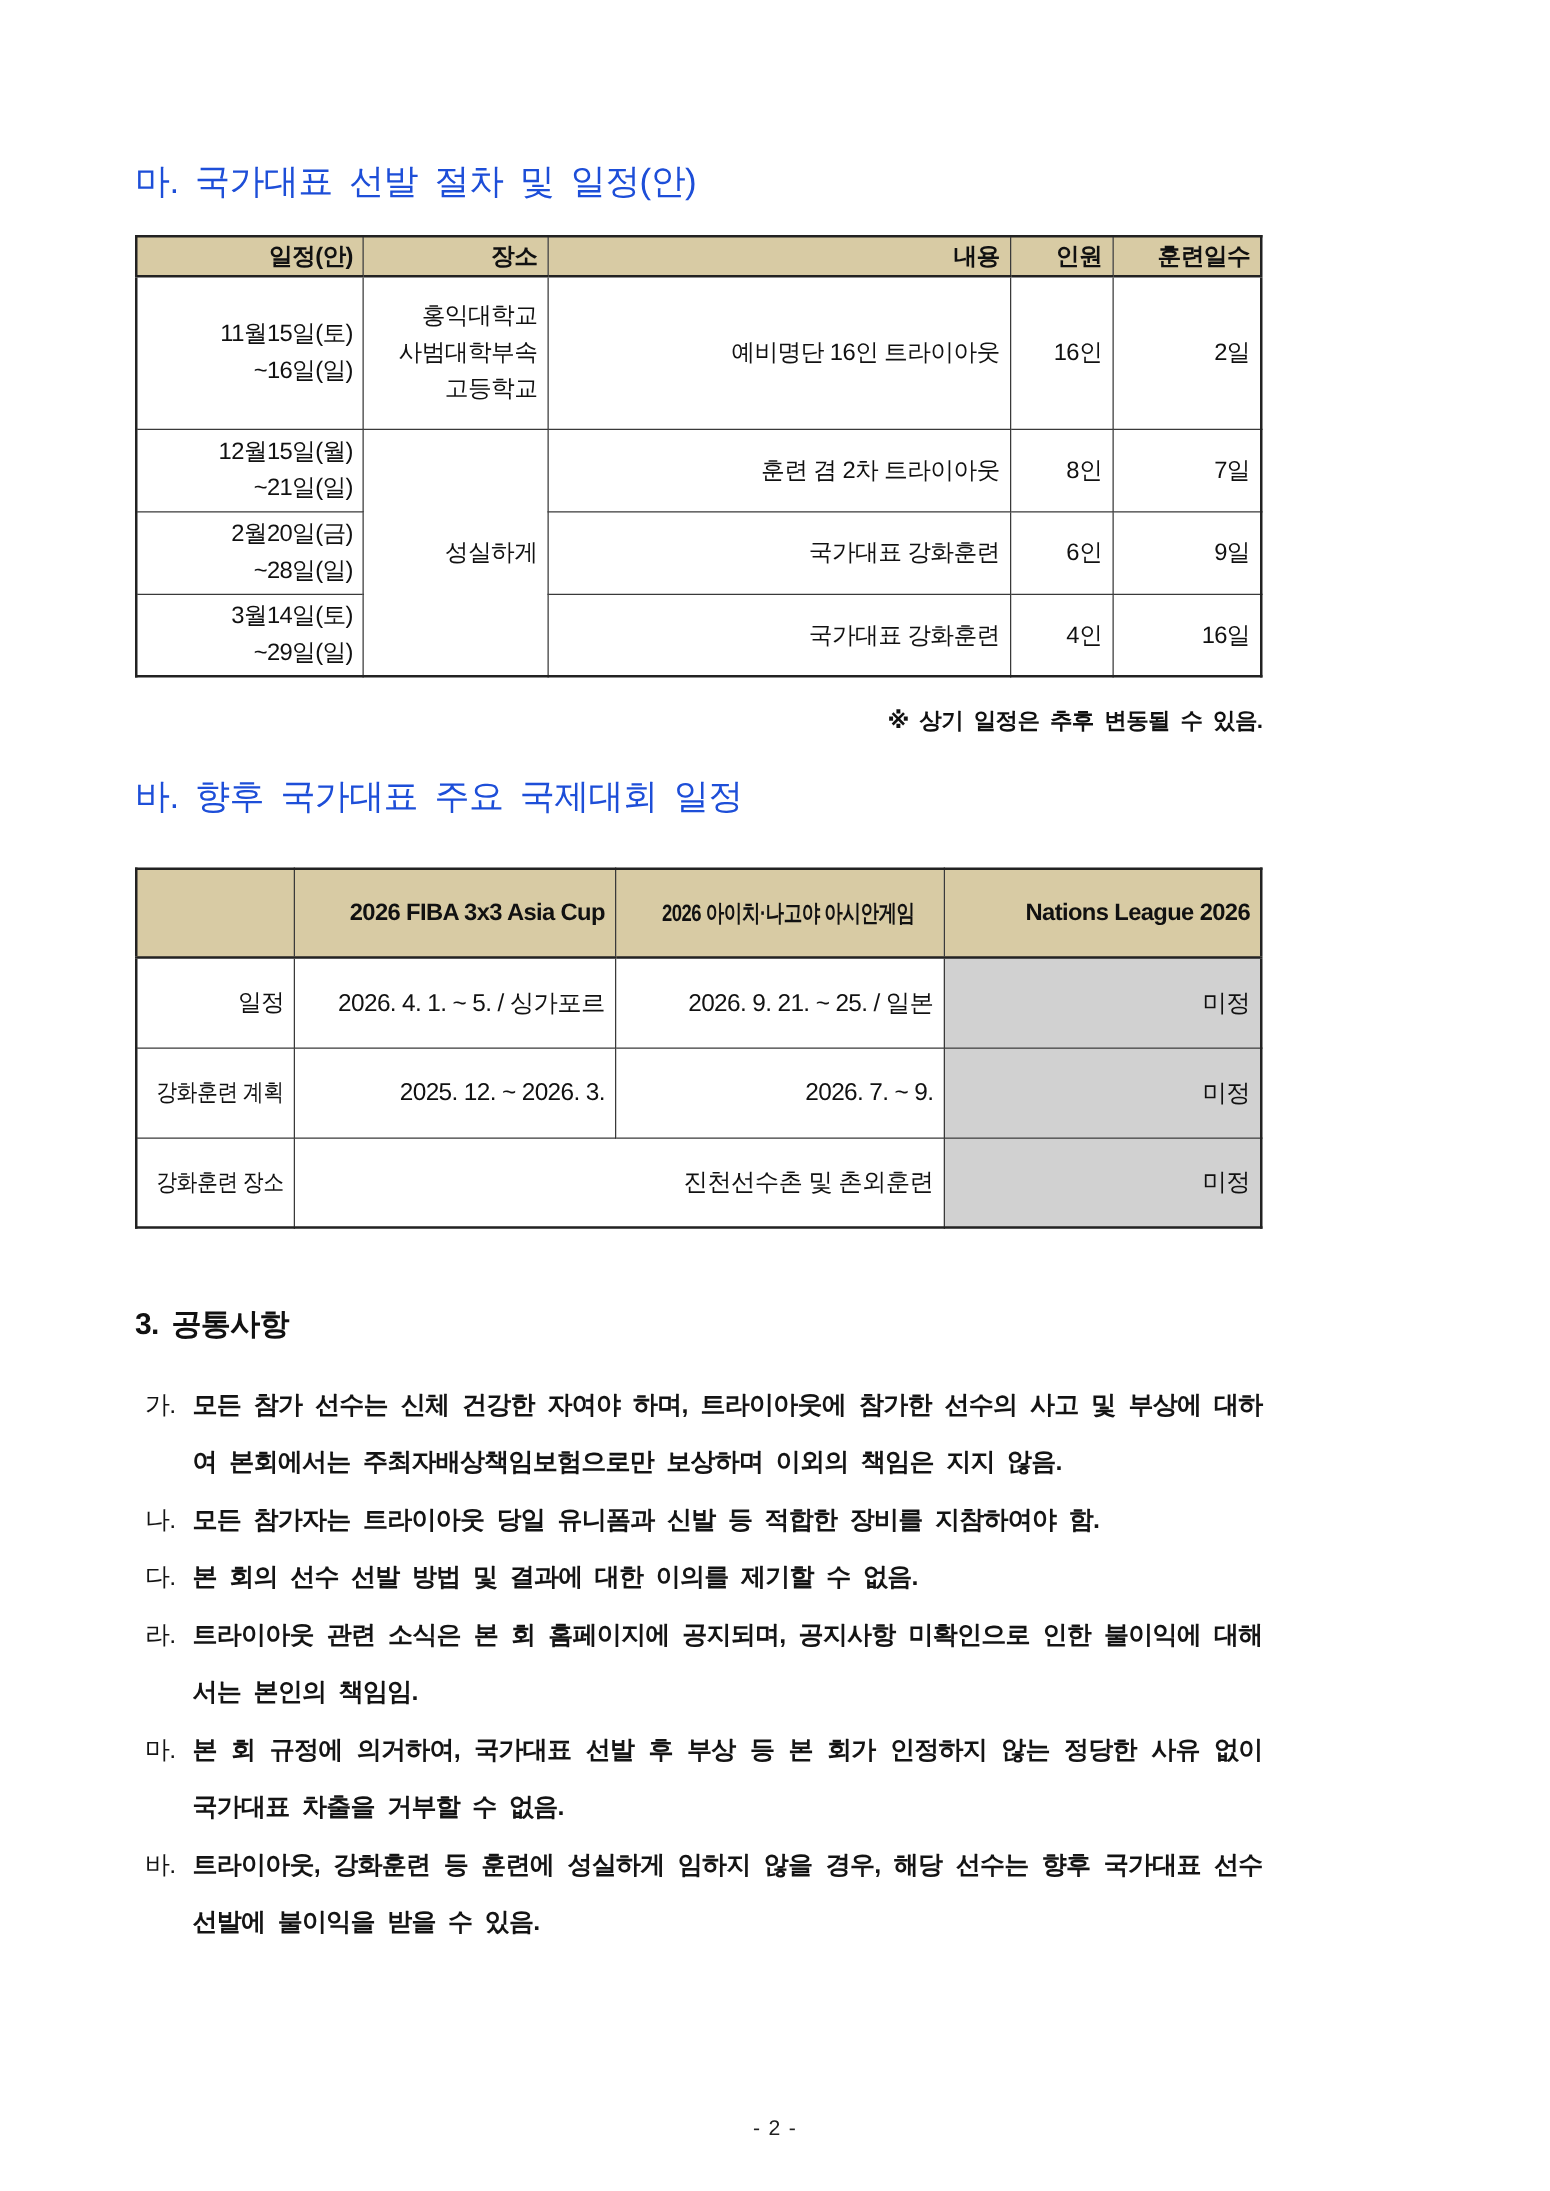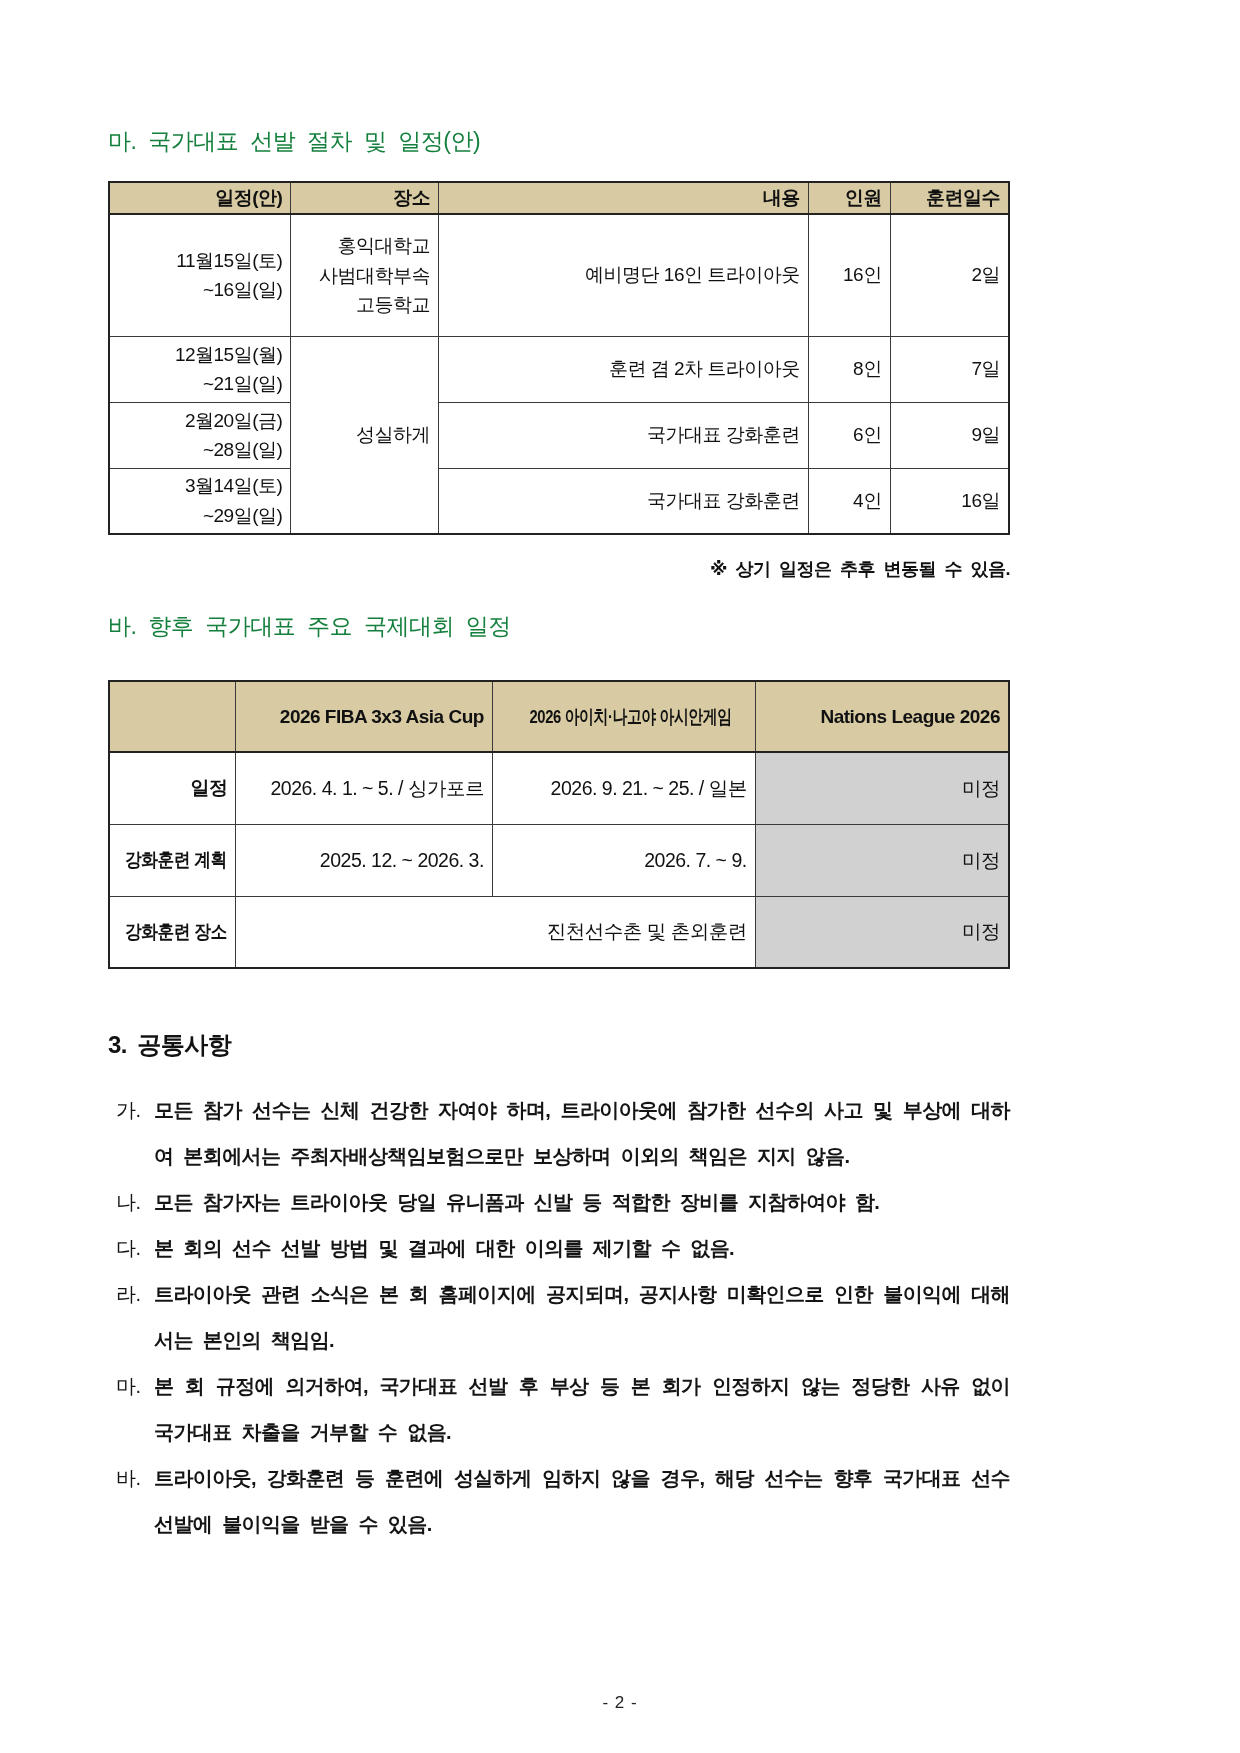--- a/index.html
+++ b/index.html
@@ -8,22 +8,22 @@
     position:relative;
     width:1240px; height:1753px;
     background:#ffffff;
     margin:0 auto;
     font-family:"Liberation Sans","DejaVu Sans",sans-serif;
     color:#111;
   }
   .content { position:absolute; left:108px; top:126px; width:902px; }
 
   .sec-heading {
-    font-size:23px; font-weight:normal; letter-spacing:-0.5px;
-    word-spacing:6px; color:#15803d;
+    font-size:28px; font-weight:normal; letter-spacing:-0.5px;
+    word-spacing:6px; color:#1d4ed8;
   }
   #heading-ma { margin-bottom:24px; }
   #heading-ba { margin-top:30px; margin-bottom:38px; }
 
   table { width:100%; border-collapse:collapse; table-layout:fixed; }
   .doc-table { border:2px solid #222; }
   .doc-table th, .doc-table td {
     border:1px solid #3a3a3a;
     text-align:right; vertical-align:middle;
     font-size:19px; letter-spacing:-0.5px;
@@ -41,21 +41,21 @@
 
   .table-note {
     margin-top:22px;
     text-align:right;
     font-size:18px; font-weight:bold; letter-spacing:-0.5px; word-spacing:4px;
   }
 
   #events-table thead th { height:71px; font-size:19px; }
   #events-table tbody tr { height:72px; }
   #events-table tbody th {
-    background:#fff; font-weight:bold; font-size:19px;
+    background:#fff; font-weight:normal; font-size:19px;
   }
   #events-table td { font-size:19.5px; }
   .tbd-cell { background:var(--tbd-cell-bg,#d1d1d1); }
   .condensed { display:inline-block; transform:scaleX(0.78); transform-origin:center; white-space:nowrap; }
   .condensed-mild { display:inline-block; transform:scaleX(0.88); transform-origin:center; white-space:nowrap; }
 
   #heading-common {
     margin-top:60px;
     font-size:24px; font-weight:bold; letter-spacing:-0.5px; word-spacing:4px;
   }

